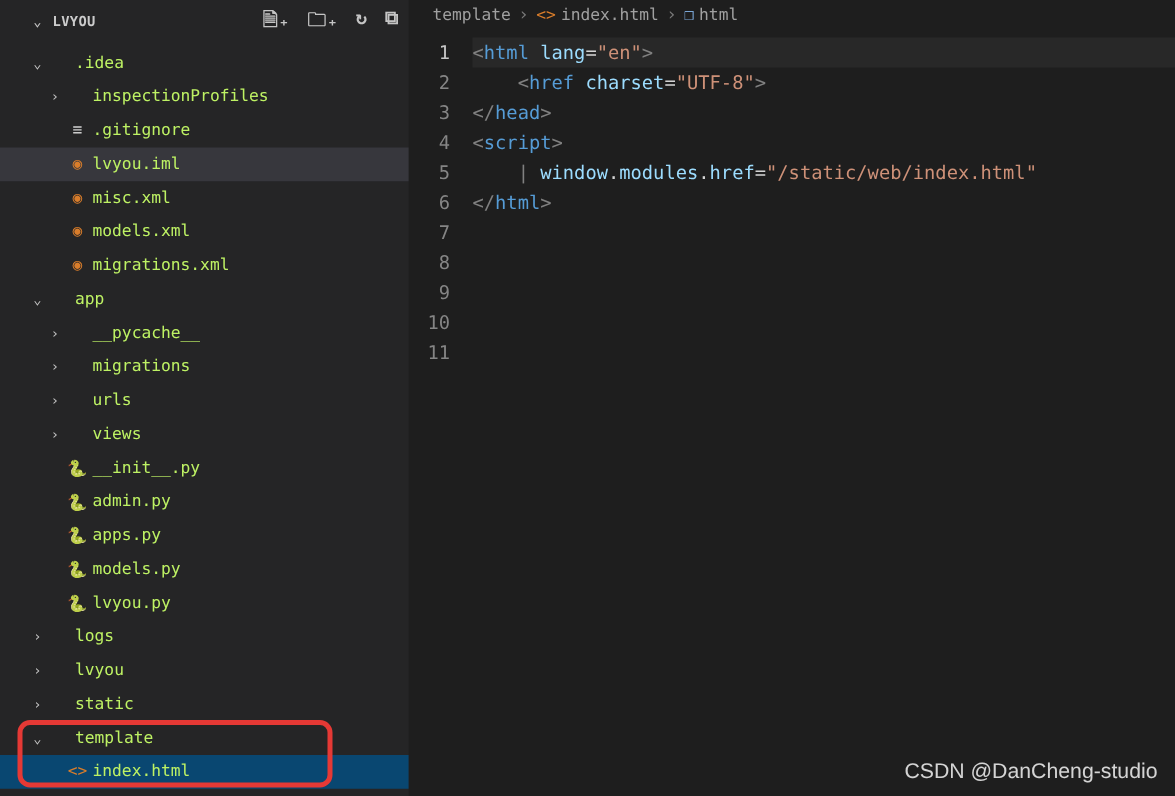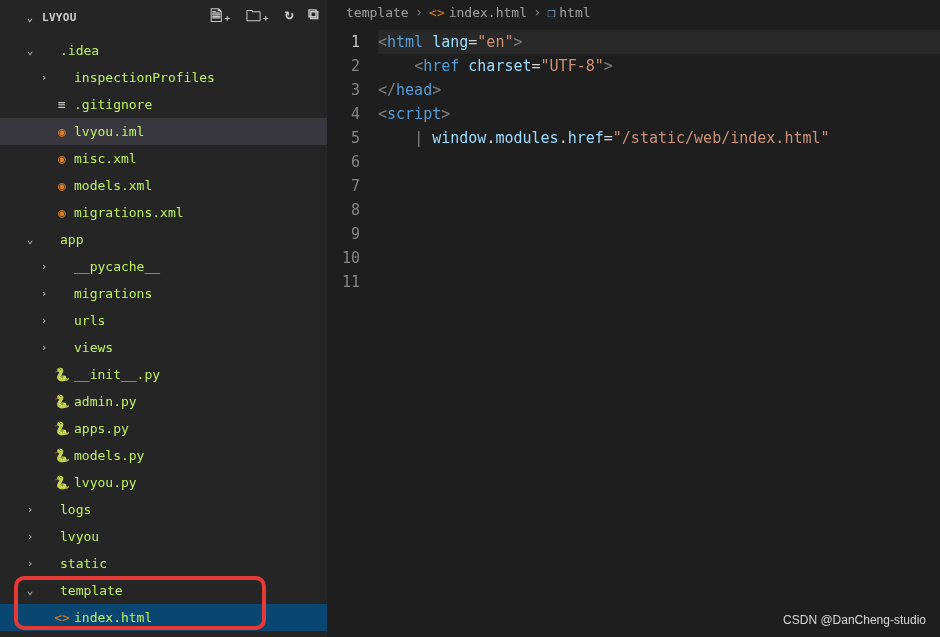--- a/index.html
+++ b/index.html
@@ -103,21 +103,21 @@
     .t-attr { color: #9cdcfe; }
     .t-str { color: #ce9178; }
     .t-text { color: #d4d4d4; }
     .t-punct { color: #d4d4d4; }
 
     .watermark {
       position: fixed;
       right: 14px;
       bottom: 10px;
       color: #e8e8e8;
-      font-size: 12px;
+      font-size: 17px;
       font-family: "Segoe UI", sans-serif;
       opacity: 0.9;
       pointer-events: none;
     }
   </style>
 </head>
 <body>
 
 <div class="sidebar">
   <div class="sidebar-header">
@@ -273,18 +273,19 @@
         <div>9</div>
         <div>10</div>
         <div>11</div>
       </div>
     <div class="code" id="code">
         <div class="line hl"><span class="t-gray">&lt;</span><span class="t-tag">html</span> <span class="t-attr">lang</span><span class="t-punct">=</span><span class="t-str">"en"</span><span class="t-gray">&gt;</span></div>
         <div class="line">    <span class="t-gray">&lt;</span><span class="t-tag">href</span> <span class="t-attr">charset</span><span class="t-punct">=</span><span class="t-str">"UTF-8"</span><span class="t-gray">&gt;</span></div>
         <div class="line"><span class="t-gray">&lt;/</span><span class="t-tag">head</span><span class="t-gray">&gt;</span></div>
         <div class="line"><span class="t-gray">&lt;</span><span class="t-tag">script</span><span class="t-gray">&gt;</span></div>
         <div class="line">    <span class="t-gray">|</span> <span class="t-attr">window</span><span class="t-punct">.</span><span class="t-attr">modules</span><span class="t-punct">.</span><span class="t-attr">href</span><span class="t-punct">=</span><span class="t-str">"/static/web/index.html"</span></div>
+        <div class="line"><span class="t-gray">&lt;/</span><span class="t-tag">html</span><span class="t-gray">&gt;</span></div>
       </div>
   </div>
 </div>
 
 <div class="red-box"></div>
 <div class="watermark">CSDN @DanCheng-studio</div>
 
 </body></html>

